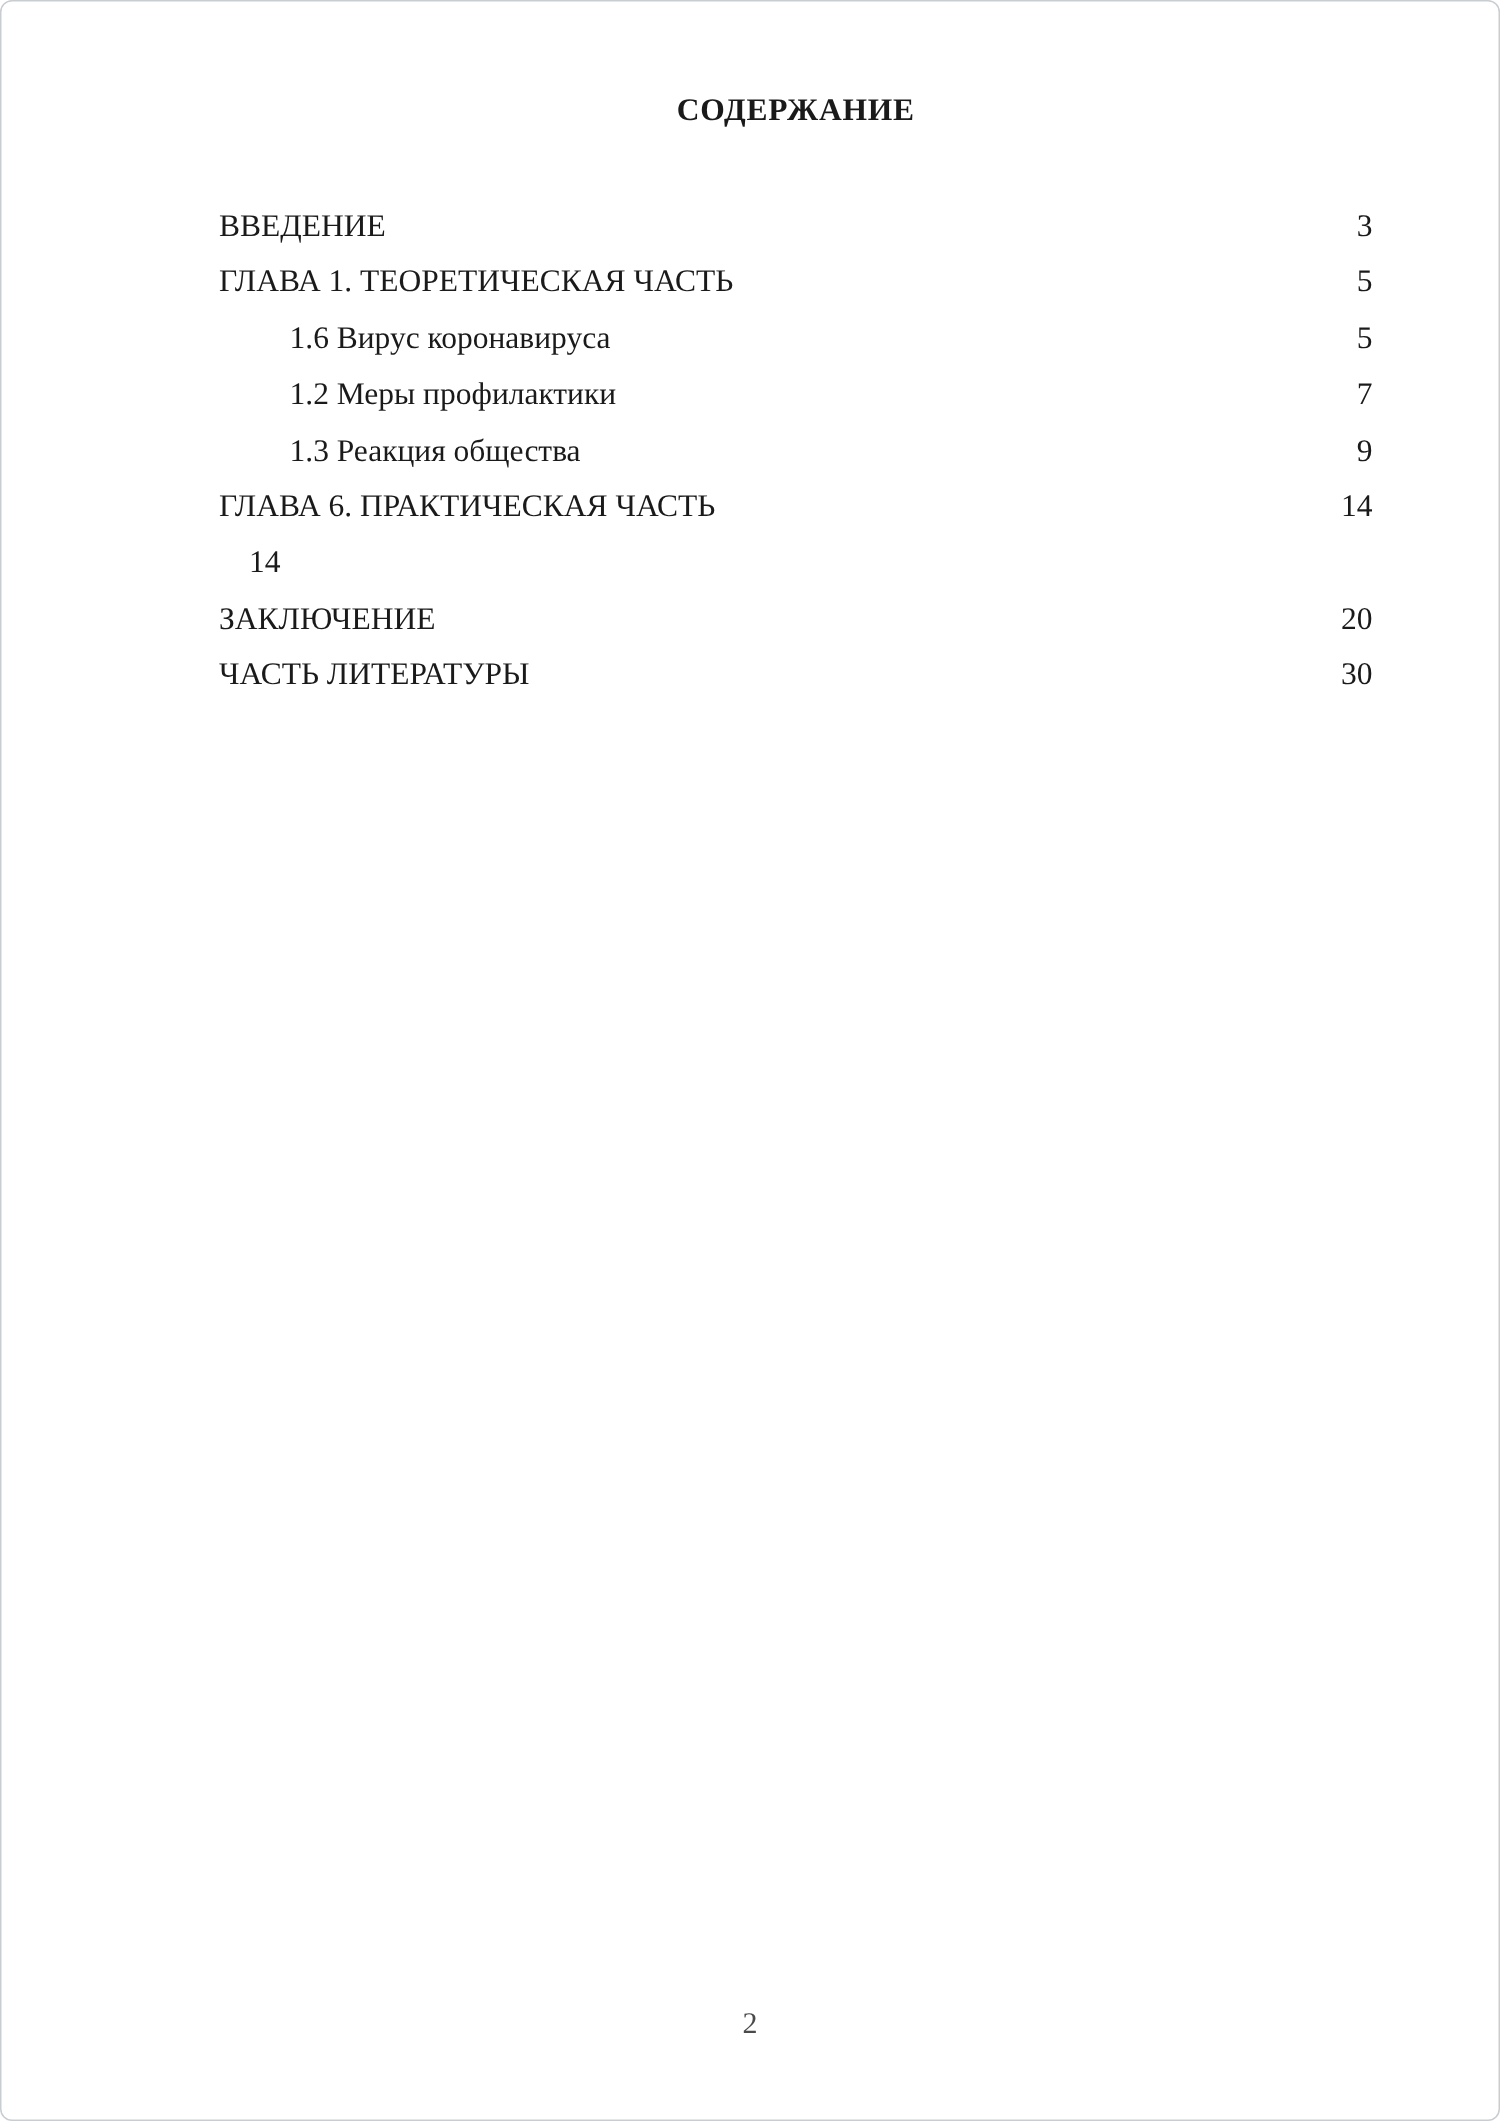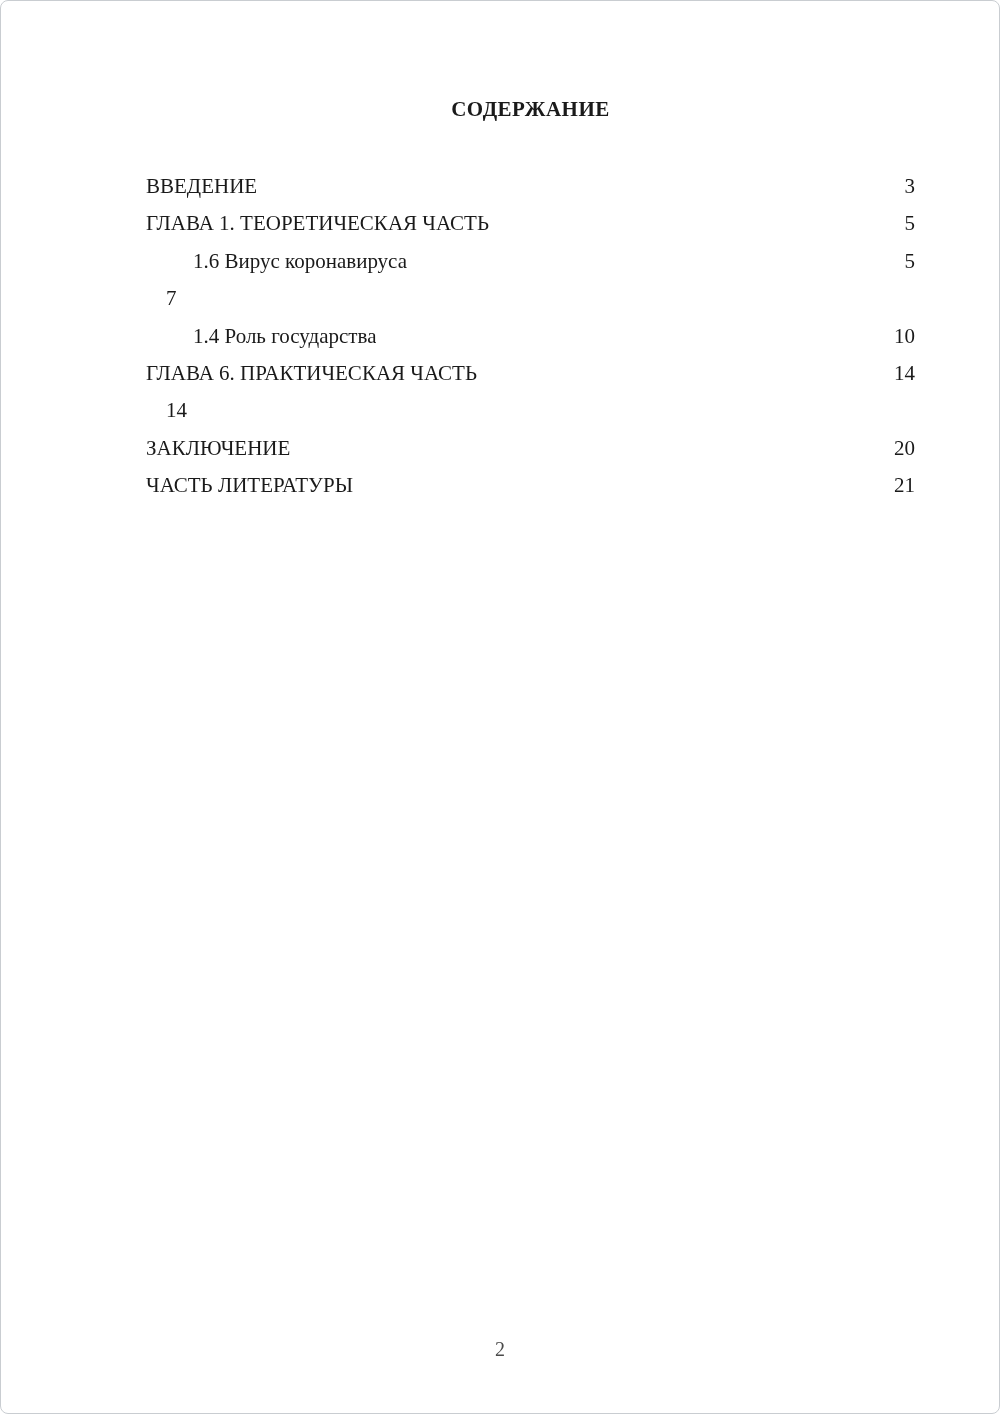--- a/index.html
+++ b/index.html
@@ -13,21 +13,21 @@
     height: 1414px;
     box-sizing: border-box;
     background: #ffffff;
     border: 1px solid #c9cdd1;
     border-radius: 8px;
     font-family: "Liberation Serif", "DejaVu Serif", serif;
     color: #1a1a1a;
     overflow: hidden;
   }
   .content {
-    padding: 96px 84px 0 145px;
+    padding: 60px 84px 0 145px;
   }
   .doc-title {
     text-align: center;
     font-weight: bold;
     font-size: 21px;
     letter-spacing: 0.5px;
     margin: 0;
     color: #1a1a1a;
   }
   .toc {
@@ -82,46 +82,47 @@
         <span class="toc-label">ГЛАВА 1. ТЕОРЕТИЧЕСКАЯ ЧАСТЬ</span>
         <span class="toc-page">5</span>
       </div>
 
       <div class="toc-row level-1">
         <span class="toc-label">1.6 Вирус коронавируса</span>
         <span class="toc-page">5</span>
       </div>
 
       <div class="toc-row level-1">
+        <span class="toc-label">1.2 Меры профилактики</span>
         <span class="toc-page">7</span>
       </div>
 
+      <div class="toc-row level-1">
+        <span class="toc-label">1.3 Реакция общества</span>
+        <span class="toc-page">9</span>
+      </div>
 
-      <div class="toc-row level-1">
-        <span class="toc-label">1.4 Роль государства</span>
-        <span class="toc-page">10</span>
-      </div>
 
       <div class="toc-row level-0">
         <span class="toc-label">ГЛАВА 6. ПРАКТИЧЕСКАЯ ЧАСТЬ</span>
         <span class="toc-page">14</span>
       </div>
 
       <div class="toc-row level-1">
         <span class="toc-page">14</span>
       </div>
 
 
       <div class="toc-row level-0">
         <span class="toc-label">ЗАКЛЮЧЕНИЕ</span>
         <span class="toc-page">20</span>
       </div>
 
       <div class="toc-row level-0">
         <span class="toc-label">ЧАСТЬ ЛИТЕРАТУРЫ</span>
-        <span class="toc-page">21</span>
+        <span class="toc-page">30</span>
       </div>
 
     </div>
   </div>
 
   <div class="footer">2</div>
 </div>
 
 </body></html>

